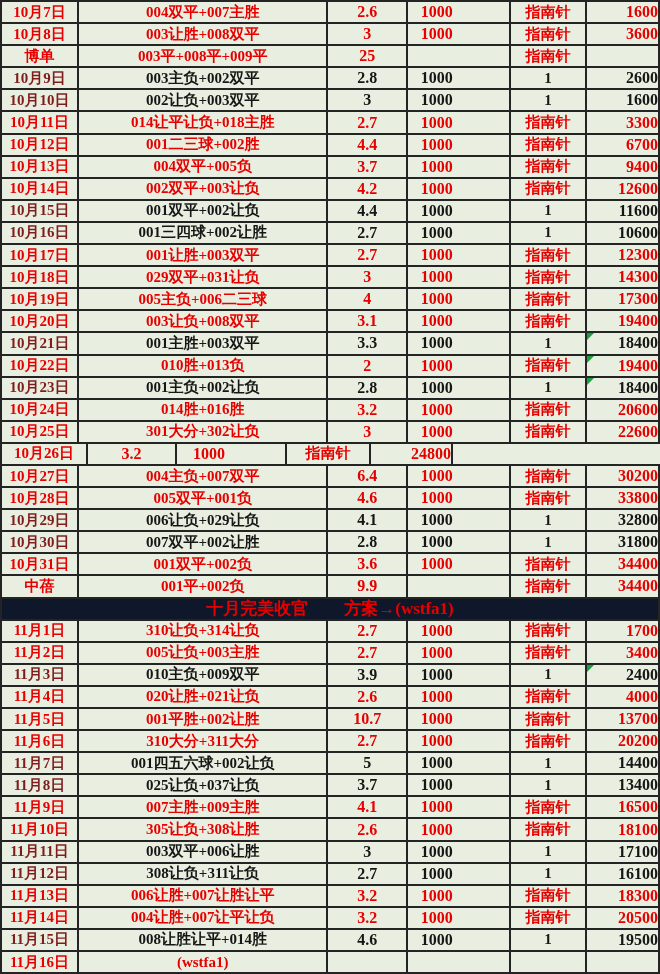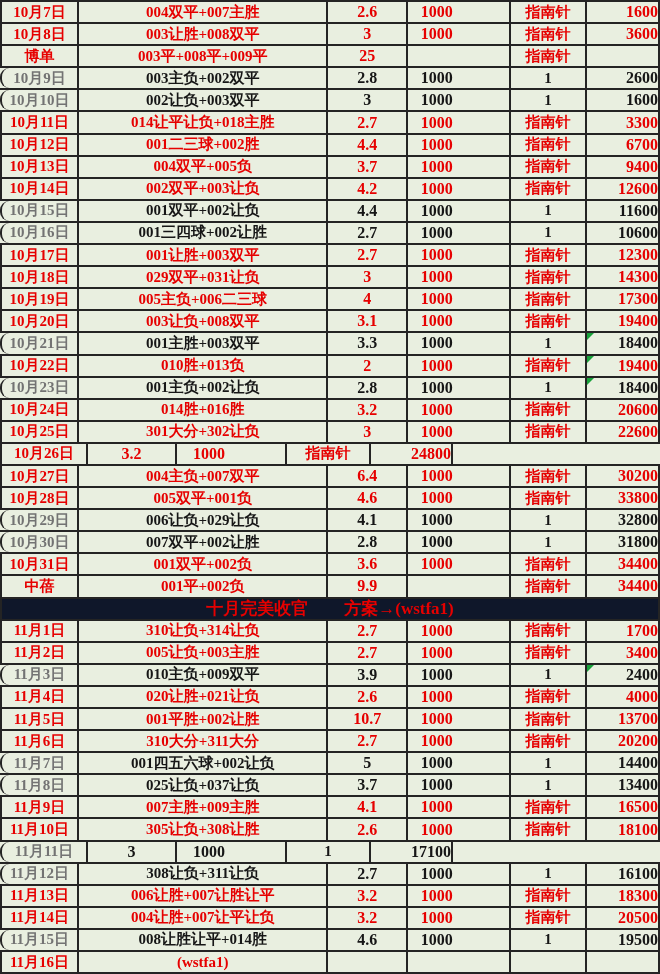--- a/index.html
+++ b/index.html
@@ -23,21 +23,21 @@
   }
   .row .cell:last-child { border-right:2px solid #242424; }
   .c-date   { width:86px; }
   .c-plan   { width:279px; }
   .c-odds   { width:89px;  font-size:16px;align-items:center; }
   .c-stake  { width:66px;  font-size:16px; }
   .c-source { width:84px;margin-left:44px; }
   .c-profit { width:84px;  font-size:16px; justify-content:flex-end; }
   .tone-red  .cell { color:#e60000; }
   .tone-black .cell { color:#161616; }
-  .tone-black .c-date { color:#737373;border-radius:9px; }
+  .tone-black .c-date { color:#7f1d1d; }
   .corner-marker {
     display:none; position:absolute; top:0; left:0;
     width:0; height:0;
     border-top:7px solid #18a23b; border-right:7px solid transparent;
   }
   .row-divider {
     flex:1 1 0; min-height:0;
     display:flex; align-items:center; justify-content:center; gap:36px;
     background:#0f172a;
     border-bottom:2px solid #242424; border-left:2px solid #242424; border-right:2px solid #242424;
@@ -824,20 +824,23 @@
     </div>
     <div class="cell c-profit">
 
       <span class="txt">18100</span>
     </div>
   </div>
     <div class="row tone-black">
     <div class="cell c-date">
       <span class="txt">11月11日</span>
     </div>
+    <div class="cell c-plan">
+      <span class="txt">003双平+006让胜</span>
+    </div>
     <div class="cell c-odds">
       <span class="txt">3</span>
     </div>
     <div class="cell c-stake">
       <span class="txt">1000</span>
     </div>
     <div class="cell c-source">
       <span class="txt">1</span>
     </div>
     <div class="cell c-profit">

